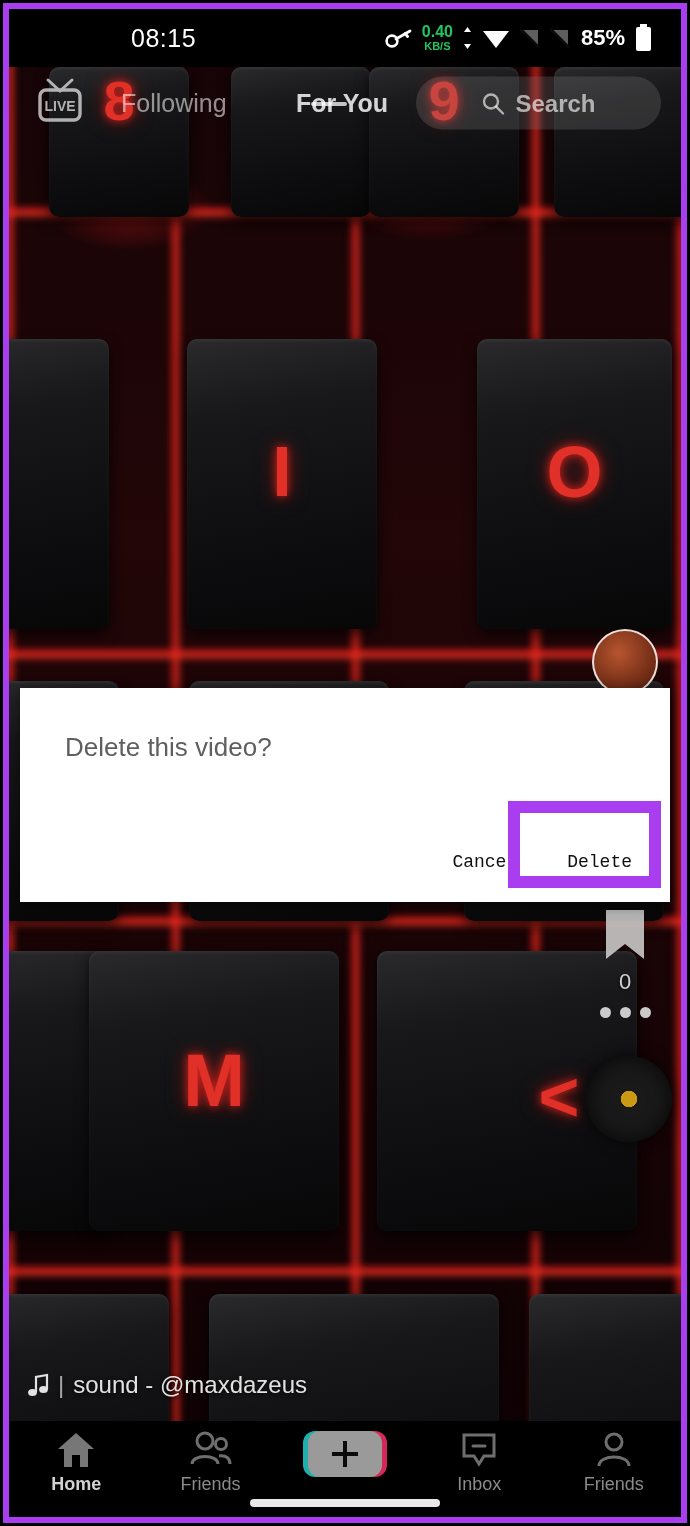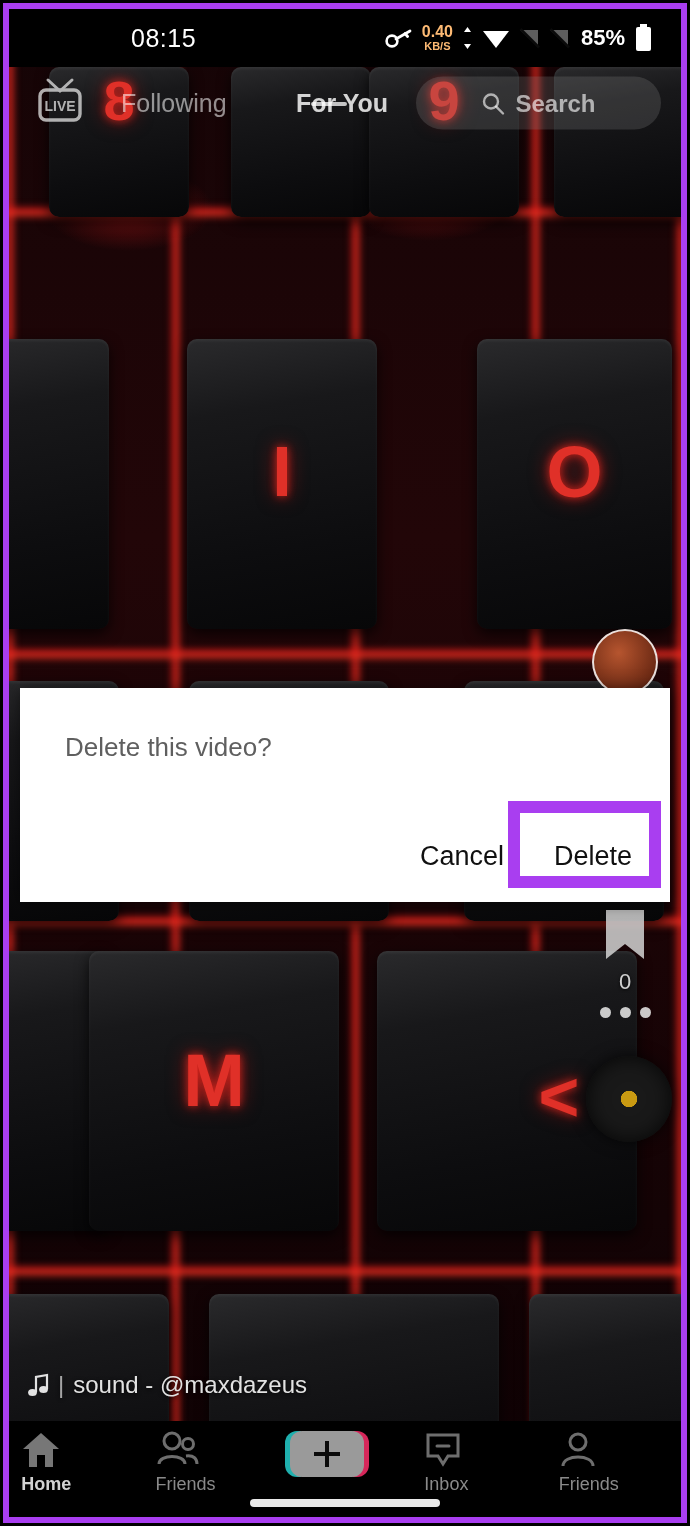--- a/index.html
+++ b/index.html
@@ -96,21 +96,21 @@
     color: #fff; font-size: 25px; letter-spacing: .5px;
   }
   .sb-right {
     position: absolute; right: 28px; top: 50%;
     transform: translateY(-50%);
     display: flex; align-items: center; gap: 9px;
   }
   .net-speed {
     display: flex; flex-direction: column;
     align-items: center; line-height: 1;
-    color: #fdba74;
+    color: #22c55e;
   }
   .net-speed .v { font-size: 16px; font-weight: bold; }
   .net-speed .u { font-size: 11px; font-weight: bold; margin-top: 1px; }
   .sb-pct { color: #fff; font-size: 22px; font-weight: bold; margin-left: 2px; }
   .sb-ico { display: block; }
 
   
   .topnav {
     position: absolute; left: 0; top: 58px;
     width: 672px; height: 72px;
@@ -181,21 +181,21 @@
   
   .bottomnav {
     position: absolute; left: 0; bottom: 0;
     width: 672px; height: 96px;
     background: #000; z-index: 25;
     display: flex; align-items: flex-start; justify-content: space-around;
     padding-top: 10px; box-sizing: border-box;
   }
   .bn-item {
     display: flex; flex-direction: column;
-    align-items: flex-start; justify-content: flex-start;
+    align-items: center; justify-content: flex-start;
     width: 110px;
     text-decoration: underline;
   }
   .bn-label { font-size: 18px; margin-top: 5px; color: #8a8a8a; }
   .bn-item.active .bn-label { color: #d2d2d2; font-weight: bold; }
   .create-btn {
     width: 74px; height: 46px; border-radius: 12px;
     background: #9a9a9a;
     position: relative;
     display: flex; align-items: center; justify-content: center;
@@ -224,23 +224,23 @@
   }
   .dlg-title {
     position: absolute; left: 45px; top: 44px;
     font-size: 26px; color: #5f5f5f;
   }
   .dlg-actions {
     position: absolute; right: 20px; bottom: 20px;
     display: flex; align-items: center;
   }
   .dlg-btn {
-    font-size: 27px; color: #101010;
+    font-size: 18px; color: #101010;
     padding: 10px 18px; background: transparent;
-    border: none; font-family: Liberation Sans, sans-serif; cursor: pointer;
+    border: none; font-family: Liberation Mono, monospace; cursor: pointer;
   }
   #dlg-cancel { margin-right: 14px; }
   .highlight-box {
     position: absolute; left: 499px; top: 792px;
     width: 153px; height: 87px;
     border: 12px solid #a93ef0;
     box-sizing: border-box;
     z-index: 45; pointer-events: none;
   }
 </style>

